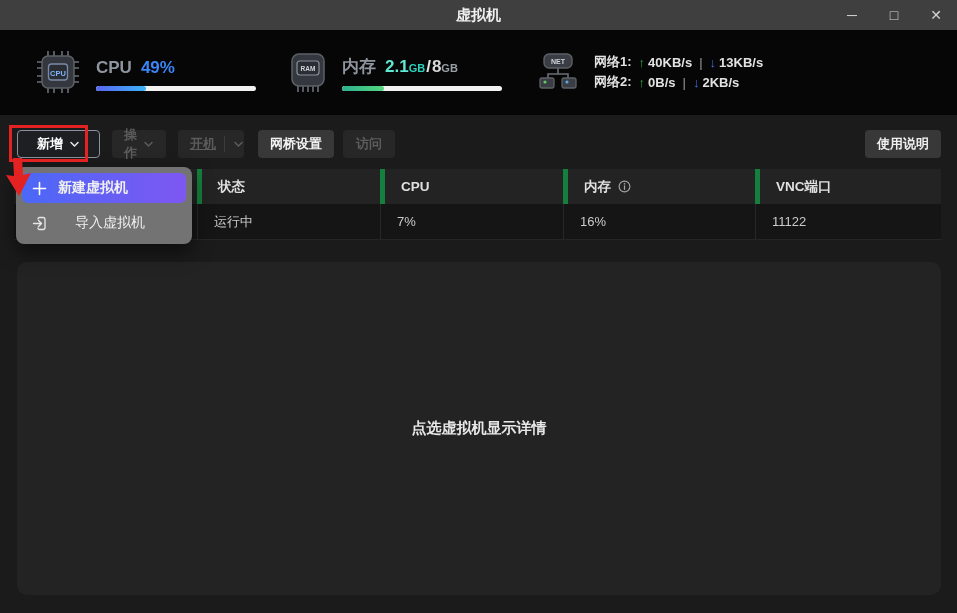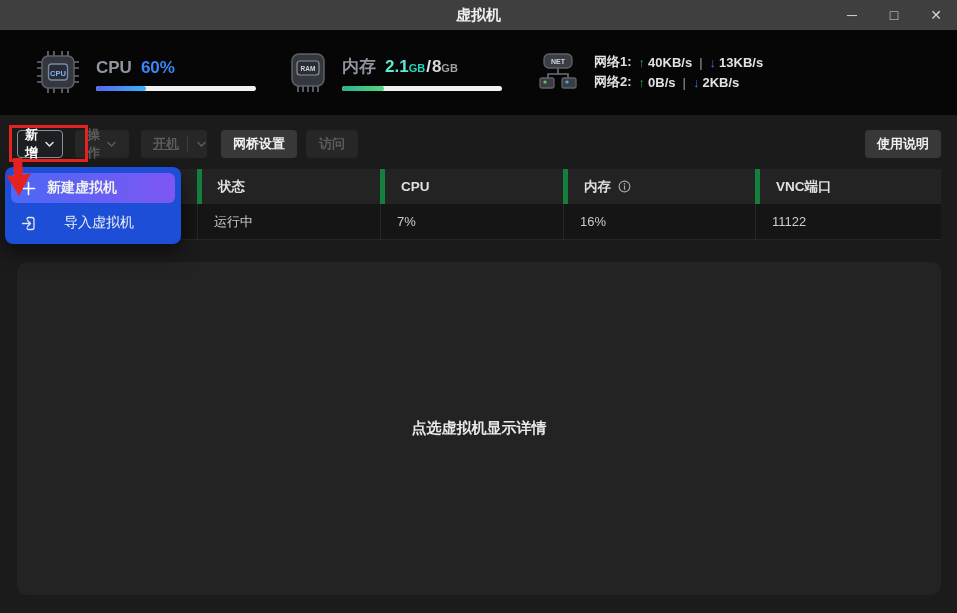--- a/index.html
+++ b/index.html
@@ -40,21 +40,21 @@
   .arrow-up { color:#31ac48; margin-right:3px; font-size:13px; }
   .arrow-down { color:#3b74e8; margin-right:3px; font-size:13px; }
   .net-sep { color:#9a9a9a; margin:0 7px; font-weight:normal; }
 
   
   .toolbar { position:relative; display:flex; align-items:center; padding-top:15px; height:43px; }
   .btn { height:28px; border-radius:4px; border:none; display:flex; align-items:center;
     justify-content:center; background:#2a2a2a; color:#e8e8e8; font-size:13px; font-weight:bold;
     padding:0 12px; cursor:pointer; font-family:inherit; }
   .btn .chev { display:flex; margin-left:6px; }
-  .btn-add { margin-left:17px; width:46px; background:#1d1f23; border:1px solid #8a909e; color:#ffffff; padding:0 10px; }
+  .btn-add { margin-left:17px; width:83px; background:#1d1f23; border:1px solid #8a909e; color:#ffffff; padding:0 10px; }
   .btn-operate { margin-left:12px; width:54px; }
   .btn-power { margin-left:12px; width:66px; padding:0;text-decoration:underline; }
   .btn-power .pw-label { padding:0 8px 0 12px; }
   .btn-power .pw-div { width:1px; height:16px; background:#3c3c3c; }
   .btn-power .chev { margin:0 0 0 8px; }
   .btn-bridge { margin-left:14px; background:#383838; color:#f2f2f2; padding:0 12px;align-items:center; }
   .btn-access { margin-left:9px; width:52px; }
   .btn-help { margin-left:auto; margin-right:16px; background:#383838; color:#f0f0f0; padding:0 12px; }
   .disabled { color:#5c5c5c !important; background:#272727; cursor:default; }
 
@@ -63,21 +63,21 @@
   .thead { display:flex; height:35px; background:#232323; align-items:center; }
   .trow  { display:flex; height:36px; background:#151515; align-items:center; border-bottom:1px solid #262626; cursor:pointer; }
   .cell { height:100%; display:flex; align-items:center; padding-left:16px; }
   .thead .cell { color:#e0e0e0; font-size:13.5px; font-weight:bold; border-left:5px solid #15803d; }
   .trow  .cell { color:#cbcbcb; font-size:13px; border-left:1px solid #272727; }
   .thead .cell:first-child, .trow .cell:first-child { border-left:none; }
   .c0 { width:183px; } .c1 { width:183px; } .c2 { width:183px; } .c3 { width:192px; } .c4 { width:186px; }
   .info-icon { margin-left:7px; display:flex; opacity:.85; }
 
   
-  .dropdown { position:absolute; left:5px; top:167px; width:176px; background:#1d4ed8;
+  .dropdown { position:absolute; left:16px; top:167px; width:176px; background:#737373;
     border-radius:8px; padding:6px; box-shadow:0 8px 20px rgba(0,0,0,.55); z-index:5; }
   .dd-item { height:30px; border-radius:6px; display:flex; align-items:center; gap:11px;
     padding:0 10px; color:#f0f0f0; font-size:14px; cursor:pointer; }
   .dd-item.active { background:linear-gradient(90deg,#4b68f6,#7e57f2); font-weight:bold; }
   .dd-item + .dd-item { margin-top:5px;gap:28px; }
   .dd-icon { display:flex; }
 
   
   .anno-box { position:absolute; left:9px; top:125px; width:79px; height:37px;
     border:3px solid #e42222; z-index:7; pointer-events:none; }
@@ -118,21 +118,21 @@
             <path d="M8 14 H3 M8 20 H3 M8 28 H3 M8 34 H3 M40 14 H45 M40 20 H45 M40 28 H45 M40 34 H45"></path>
           </g>
           <rect x="8" y="8" width="32" height="32" rx="6" fill="#34383e" stroke="#5c6167" stroke-width="1.5"></rect>
           <rect x="14.5" y="16" width="19" height="16" rx="3" fill="#2a2e34" stroke="#7a8aa8" stroke-width="1.3"></rect>
           <text x="24" y="27.5" font-size="7.5" font-weight="bold" fill="#7fb2ff" text-anchor="middle" font-family="Liberation Sans,sans-serif">CPU</text>
         </svg>
       </span>
       <div class="stat-body">
         <div class="stat-line">
           <span class="stat-label">CPU</span>
-          <span class="stat-value-blue">60%</span>
+          <span class="stat-value-blue">49%</span>
         </div>
         <div class="bar">
           <div class="bar-fill bar-fill-cpu" style="width: 31%;"></div>
         </div>
       </div>
     </div>
 
     <div class="stat-group sg-mem">
       <span>
         <svg width="40" height="46" viewBox="0 0 40 46">

